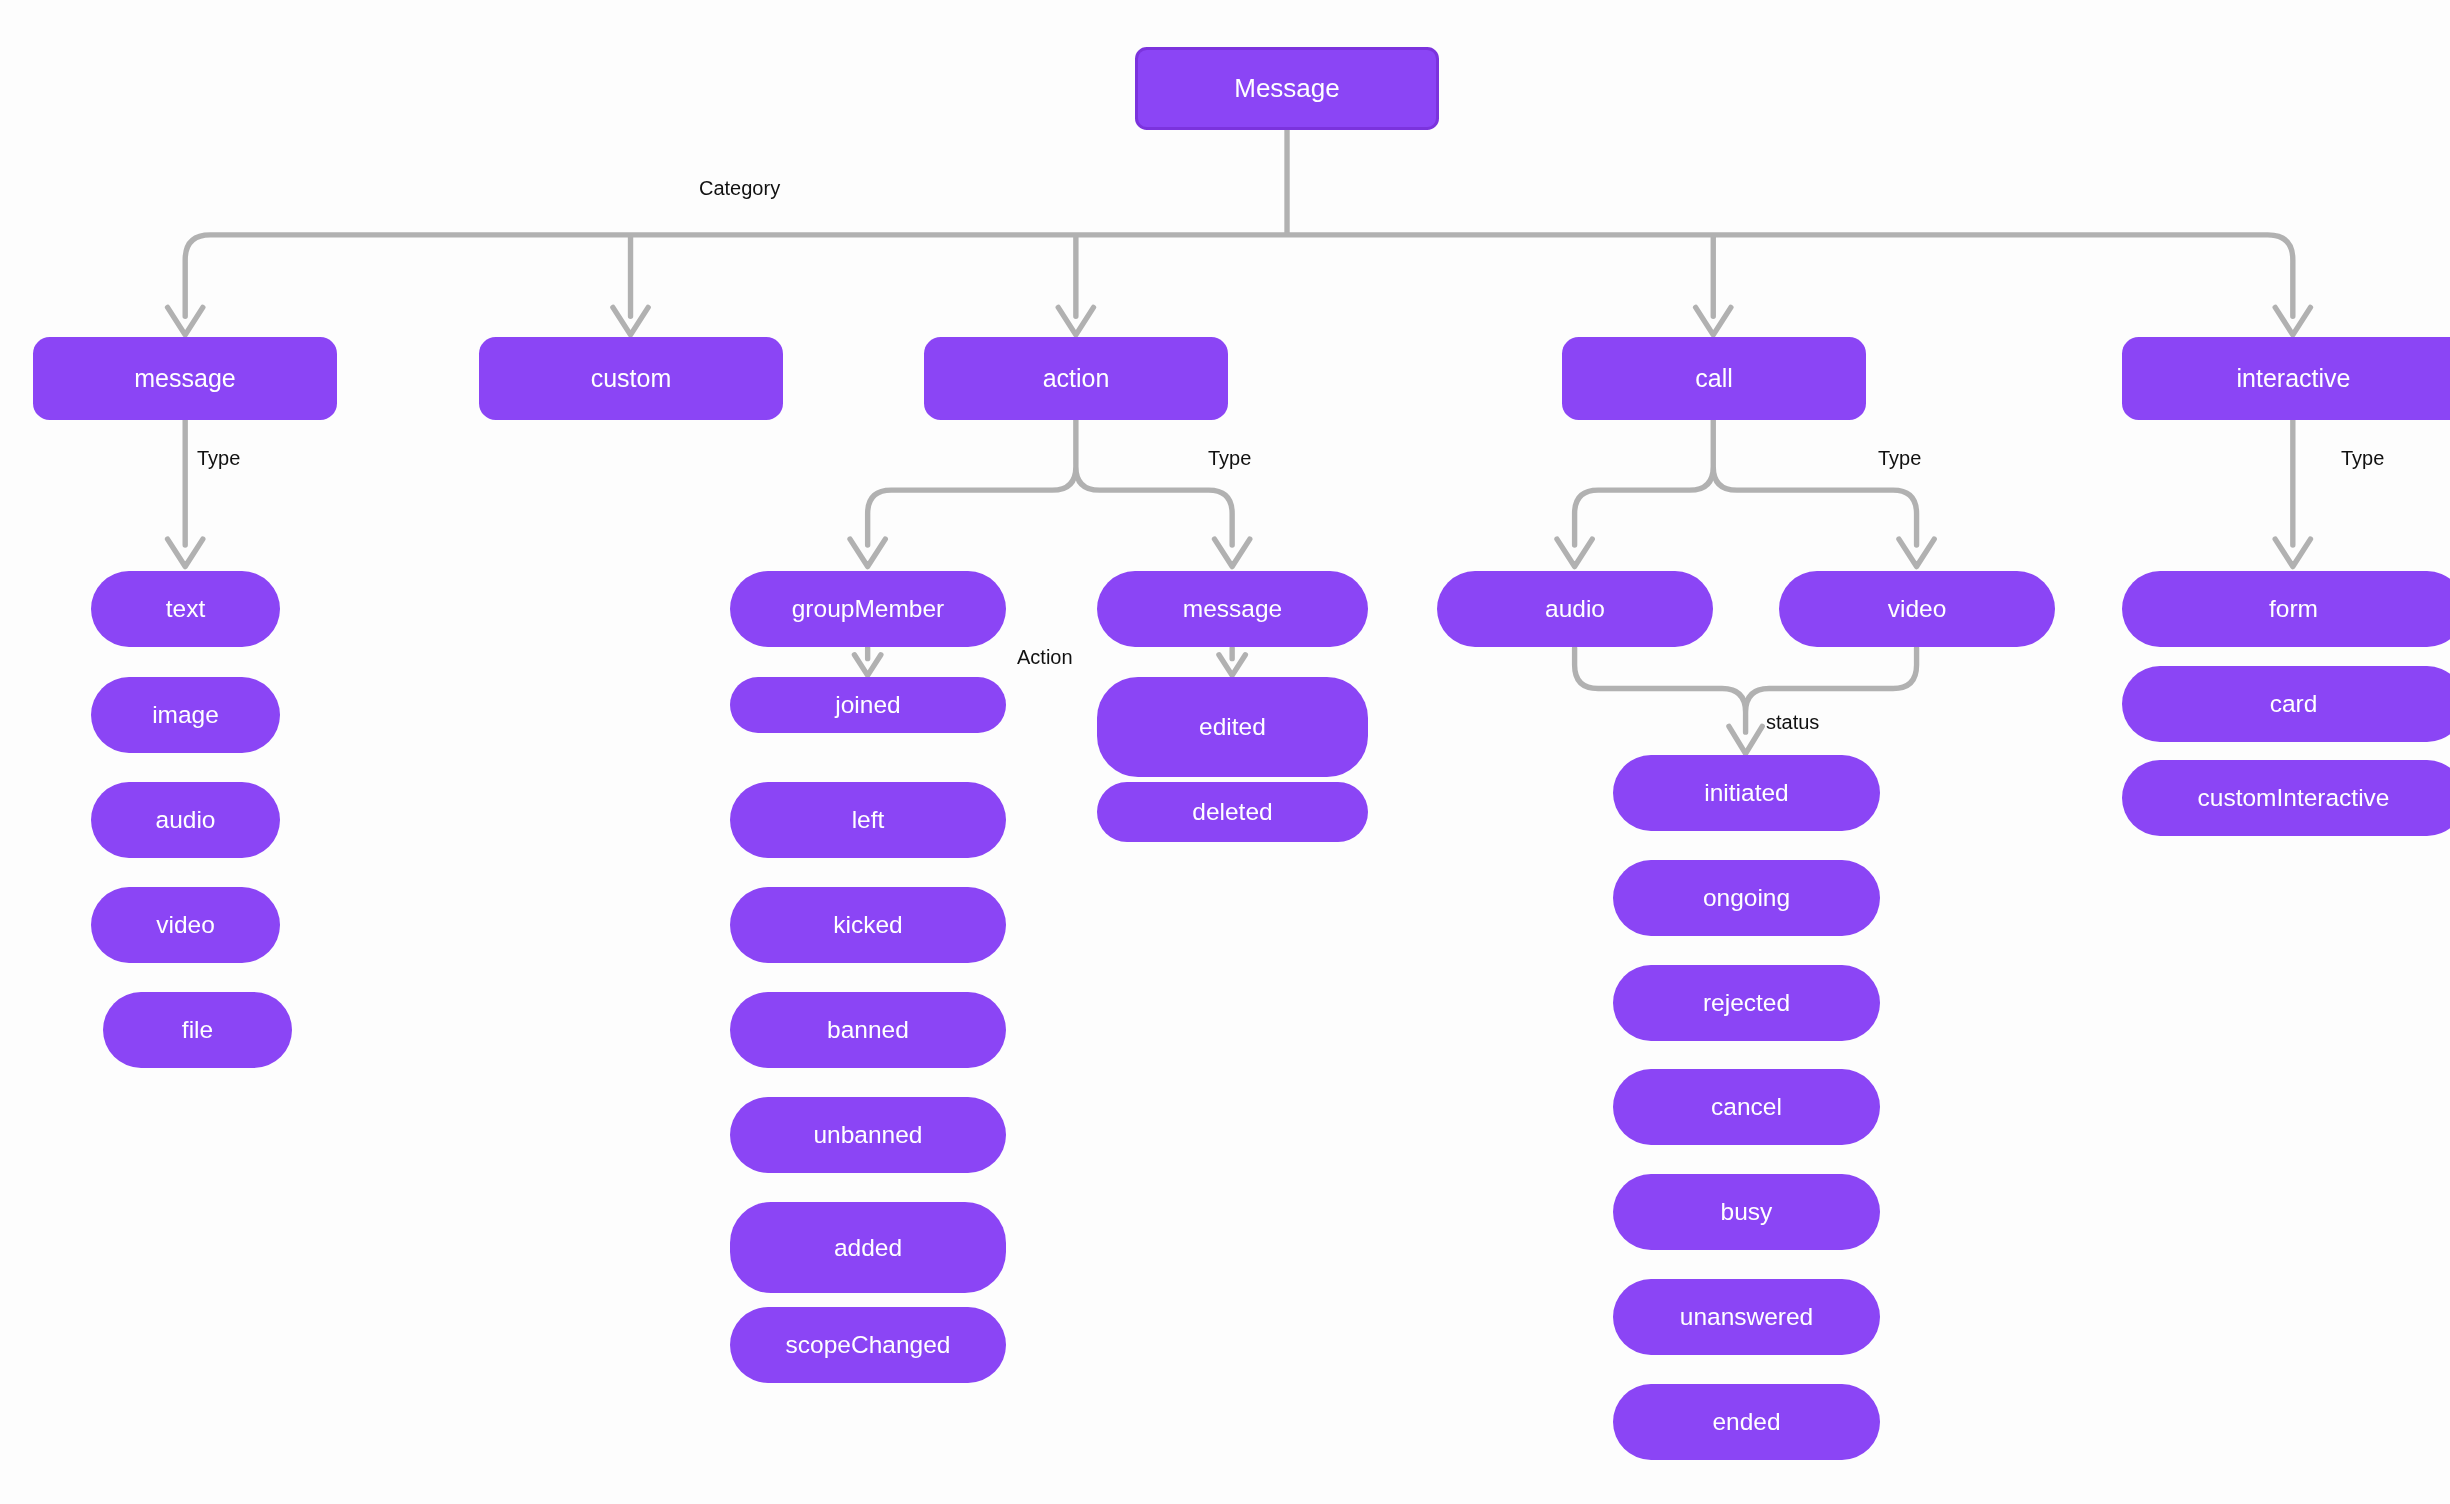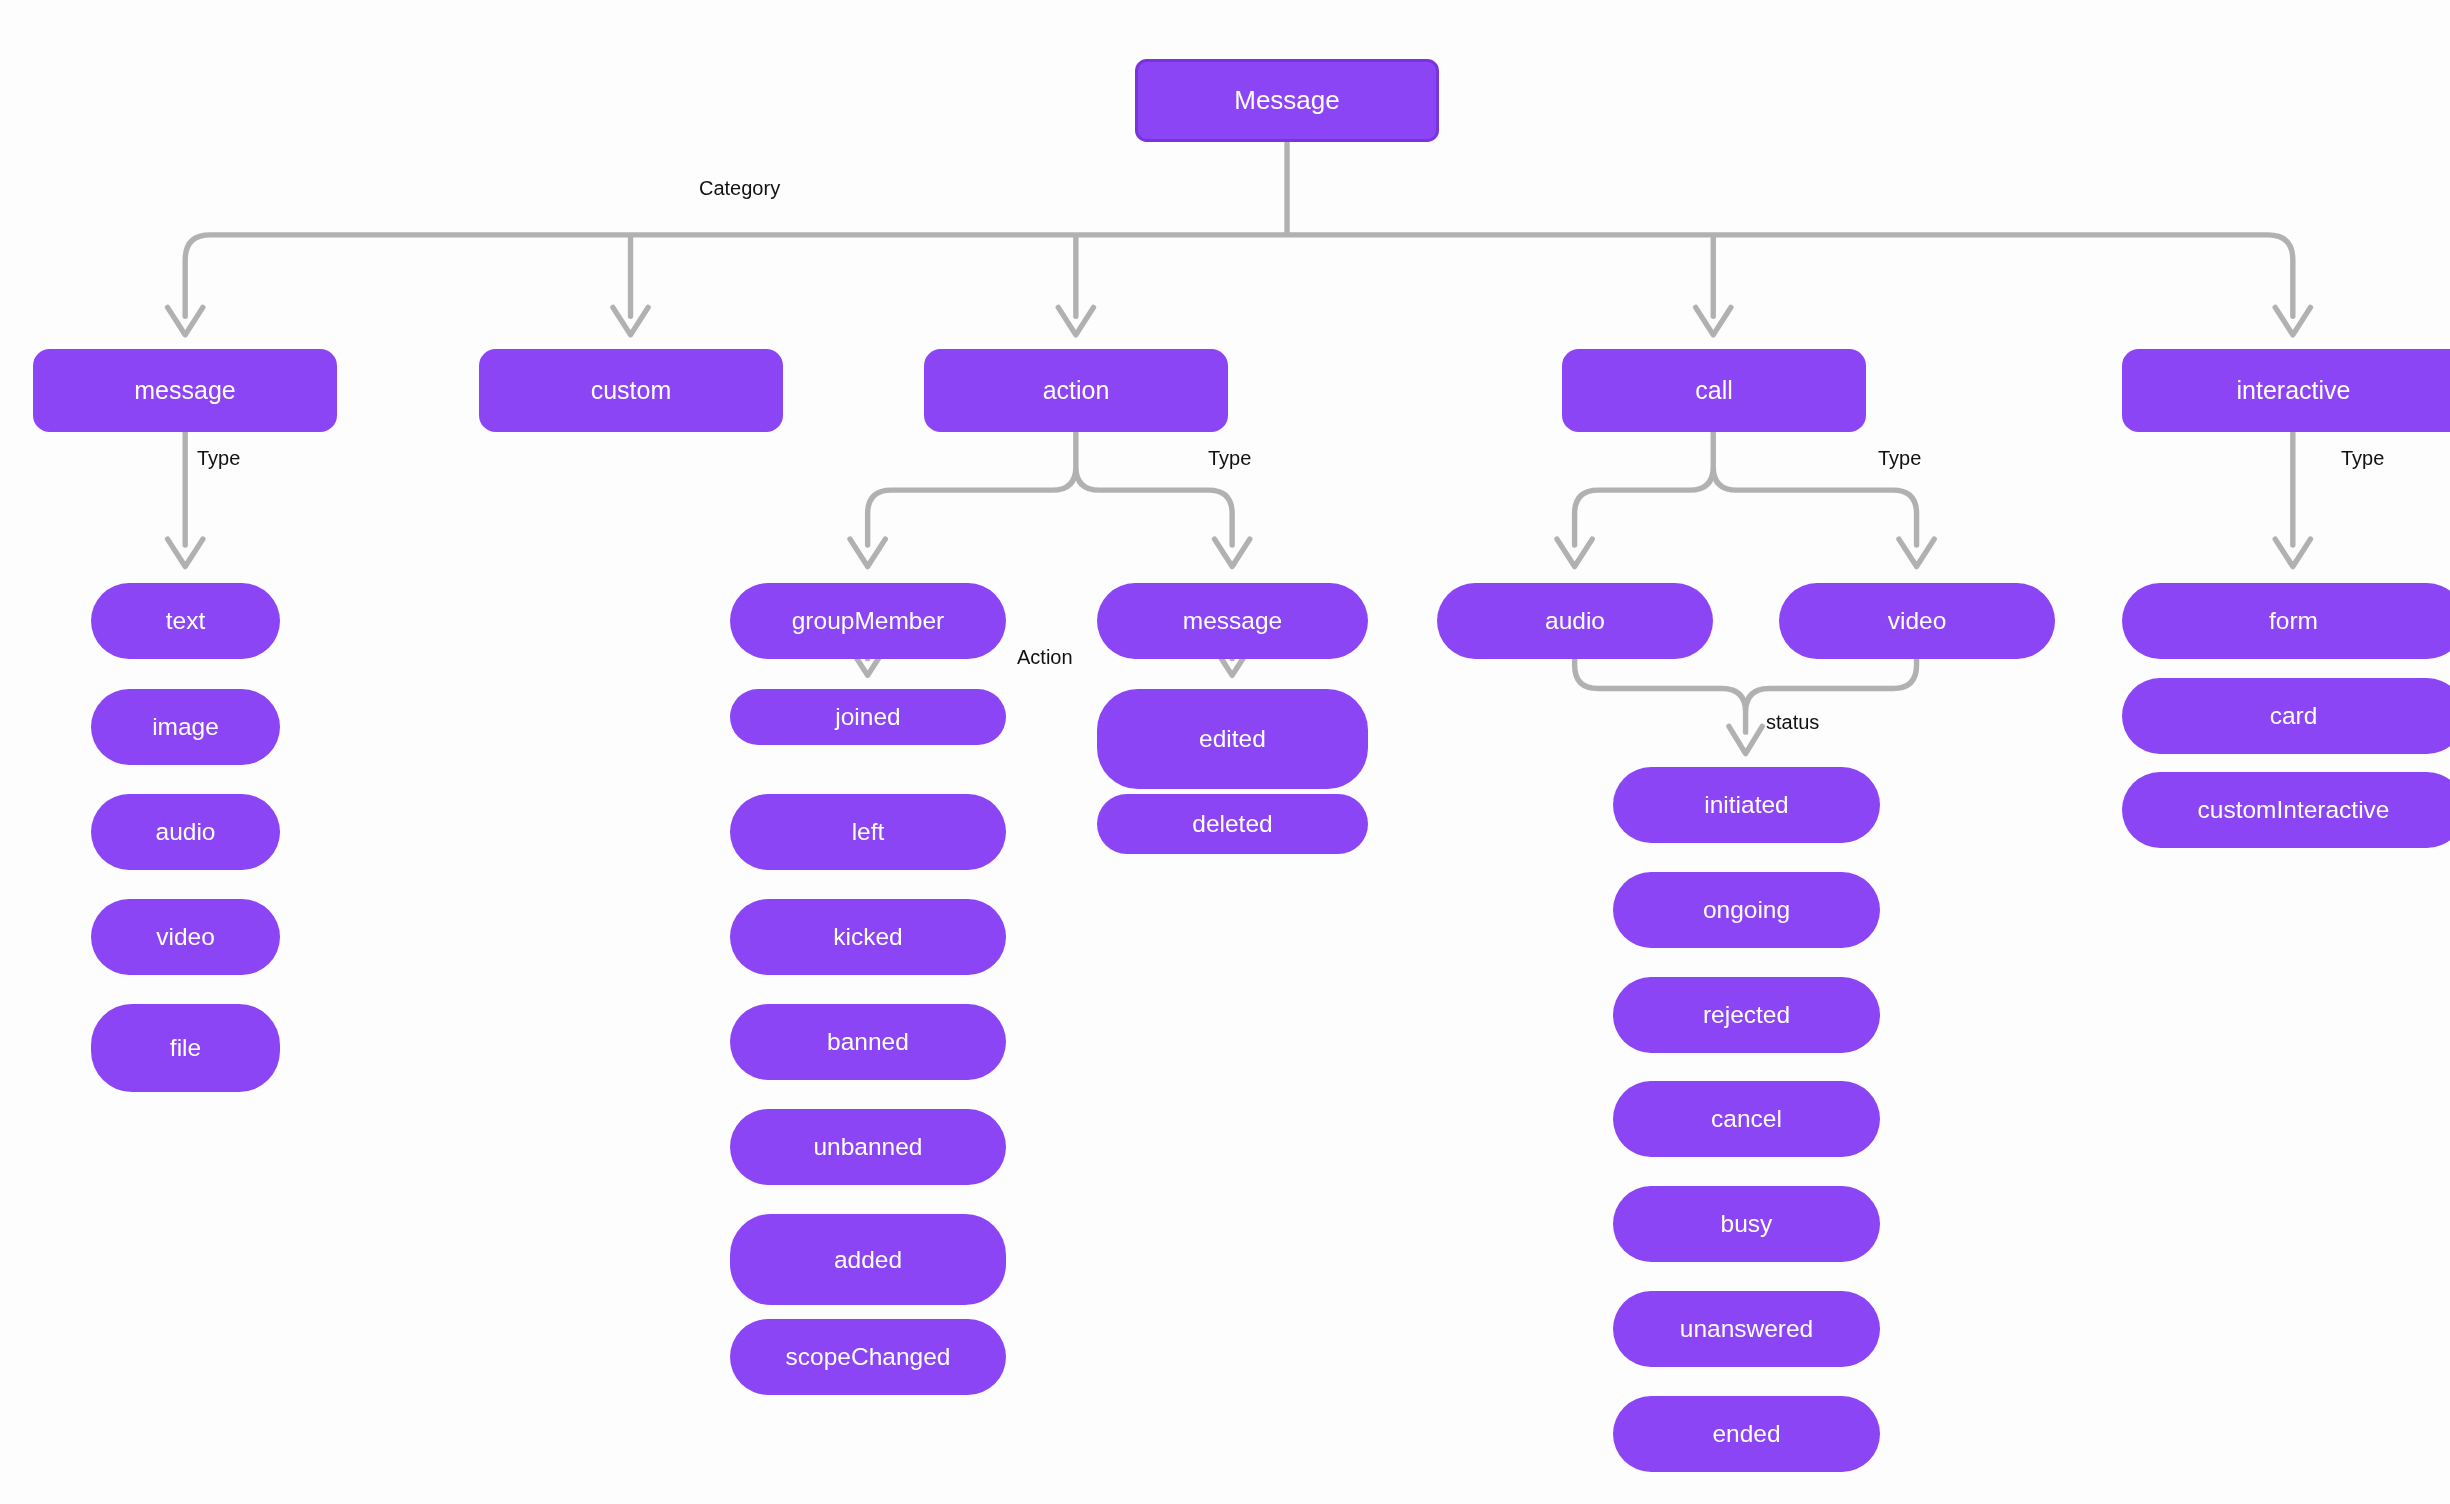--- a/index.html
+++ b/index.html
@@ -19,21 +19,20 @@
     stroke-linejoin:round;
   }
   .node{
     position:absolute;
     background:var(--node-fill,#8b45f5);
     color:var(--node-text,#ffffff);
     display:flex;align-items:center;justify-content:center;
     font-size:25px;
     text-align:center;
     box-sizing:border-box;
-    margin-top:12px;
   }
   .root{
     border:3.9px solid var(--root-border,#7b33dd);
     border-radius:11.8px;
     font-size:26px;
   }
   .rect{border-radius:16.7px;}
   .pill{border-radius:41px;font-size:24.5px;}
   .edge-label{
     position:absolute;
@@ -93,21 +92,21 @@
   <div class="node rect" style="left:33px;top:337px;width:304px;height:83px">message</div>
   <div class="node rect" style="left:479px;top:337px;width:304px;height:83px">custom</div>
   <div class="node rect" style="left:924px;top:337px;width:304px;height:83px">action</div>
   <div class="node rect" style="left:1562px;top:337px;width:304px;height:83px">call</div>
   <div class="node rect" style="left:2122px;top:337px;width:343px;height:83px">interactive</div>
 
   <div class="node pill" style="left:91px;top:571px;width:189px;height:76px">text</div>
   <div class="node pill" style="left:91px;top:677px;width:189px;height:76px">image</div>
   <div class="node pill" style="left:91px;top:782px;width:189px;height:76px">audio</div>
   <div class="node pill" style="left:91px;top:887px;width:189px;height:76px">video</div>
-  <div class="node pill" style="left:91px;top:992px;width:189px;height:88px">file</div>
+  <div class="node pill" style="left:103px;top:992px;width:189px;height:76px">file</div>
 
   <div class="node pill" style="left:730px;top:571px;width:276px;height:76px">groupMember</div>
   <div class="node pill" style="left:730px;top:677px;width:276px;height:56px">joined</div>
   <div class="node pill" style="left:730px;top:782px;width:276px;height:76px">left</div>
   <div class="node pill" style="left:730px;top:887px;width:276px;height:76px">kicked</div>
   <div class="node pill" style="left:730px;top:992px;width:276px;height:76px">banned</div>
   <div class="node pill" style="left:730px;top:1097px;width:276px;height:76px">unbanned</div>
   <div class="node pill" style="left:730px;top:1202px;width:276px;height:91px">added</div>
   <div class="node pill" style="left:730px;top:1307px;width:276px;height:76px">scopeChanged</div>
 

